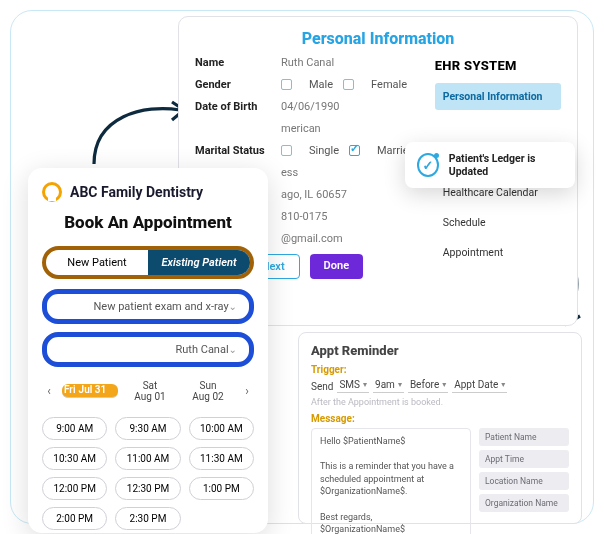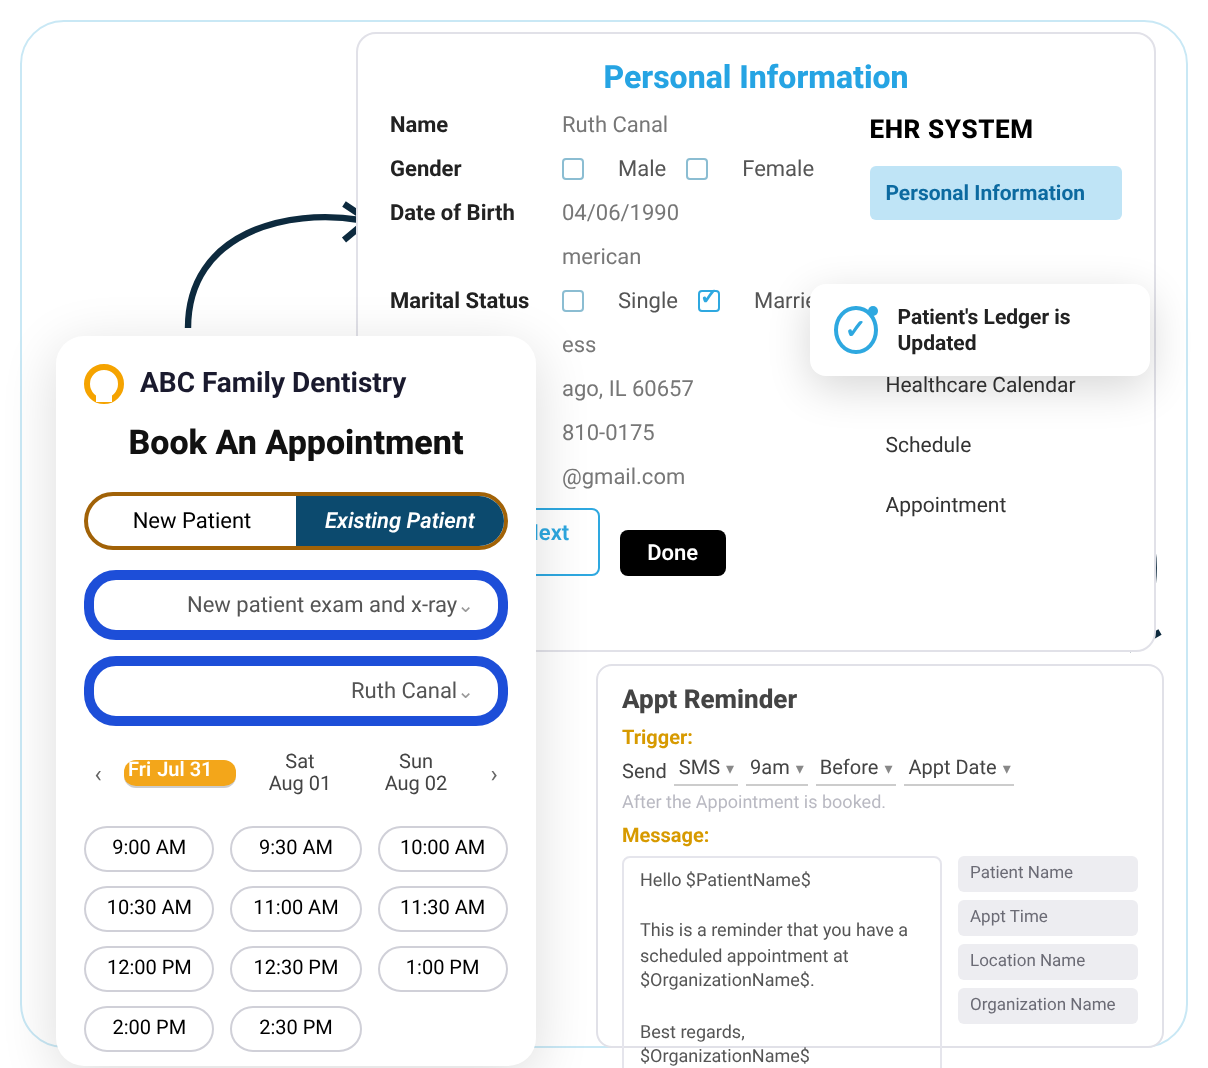--- a/index.html
+++ b/index.html
@@ -9,21 +9,21 @@
   
   .arrow { position: absolute; stroke: #0d2a3e; stroke-width: 3.2; fill: none; }
 
   
   .booking { position: absolute; left: 28px; top: 168px; width: 240px; height: 365px; background: #fff; border-radius: 14px; box-shadow: 0 6px 28px rgba(0,0,0,.14); padding: 14px 14px 0 14px; z-index: 4; }
   .brand { display: flex; align-items: center; gap: 8px; margin-bottom: 10px; }
   .brand-logo { width: 20px; height: 20px; border: 3px solid #f5a300; border-radius: 50%; position: relative; }
   .brand-logo::after{content:""; position:absolute; left:50%; bottom:-2px; width:8px; height:8px; background:#fff; transform:translateX(-50%);}
   .brand-name { font-size: 14px; font-weight: 700; color: #1a1a2e; }
   .booking h2 { font-size: 17px; font-weight: 800; text-align: center; margin: 8px 0 14px; color: #111; }
-  .seg { display: flex; border: 2px solid #a16207; border-radius: 18px; overflow: hidden; margin-bottom: 10px; }
+  .seg { display: flex; border: 4px solid #a16207; border-radius: 18px; overflow: hidden; margin-bottom: 10px; }
   .seg > div { flex: 1; text-align: center; font-size: 11px; padding: 6px 0; cursor: pointer; }
   .seg .on { background: #0c4a6e; color: #fff; font-weight: 600; font-style: italic; }
   .dd { border: 5px solid #1d4ed8; border-radius: 16px; padding: 6px 12px; font-size: 11px; color: #555; margin-bottom: 8px; display: flex; justify-content: flex-end; align-items: center; }
   .dd .chev { font-size: 10px; color: #999; }
   .dates { display: flex; align-items: center; gap: 6px; margin: 6px 0 10px; }
   .dates .nav { width:14px; text-align:center; color:#666; font-size:12px; cursor:pointer;}
   .date { flex:1; text-align:center; font-size:10px; padding:5px 0; border-radius:6px; color:#444;}
   .date.sel { background:#f3a61a; color:#fff; font-weight:600;}
   .date .d2{display:block; font-size:10px;}
   .times { display:grid; grid-template-columns:repeat(3,1fr); gap:7px 8px; }
@@ -39,21 +39,21 @@
   .row .lbl{ width:86px; color:#222; font-weight:700;}
   .row .val{ color:#777;}
   .row .inline{ color:#555; display:flex; gap:10px; align-items:center;}
   .cb{ display:inline-flex; align-items:center; gap:17px;}
   .cb .box{ width:11px; height:11px; border:1.4px solid #8bbdd2; border-radius:2px; display:inline-block; position:relative;}
   .cb.checked .box{ border-color:#2ea8e0;}
   .cb.checked .box::after{content:"✓"; position:absolute; top:-4px; left:0; font-size:11px; color:#2ea8e0; font-weight:700;}
   .ehr-actions{ display:flex; gap:10px; justify-content:center; margin-top:6px;}
   .btn{ font-size:11px; padding:5px 14px; border-radius:4px; cursor:pointer; font-weight:600;}
   .btn.outline{ border:1.5px solid #2ea8e0; color:#2ea8e0; background:#fff;}
-  .btn.fill{ background:#000000; color:#fff;margin-top:11px;}
+  .btn.fill{ background:#6d28d9; color:#fff;}
   .side{ width:136px;}
   .side h4{ font-size:13px; font-weight:800; margin:2px 0 10px; letter-spacing:.3px;}
   .side .item{ font-size:10.5px; padding:7px 8px; margin-bottom:3px; border-radius:3px; color:#333; cursor:pointer;}
   .side .item.active{ background:#bfe4f6; color:#0c6aa0; font-weight:700;}
 
   
   .toast{ position:absolute; left:405px; top:142px; width:170px; background:#fff; border-radius:8px; box-shadow:0 6px 22px rgba(0,0,0,.16); padding:10px 12px; display:flex; gap:10px; align-items:center; z-index:5; font-size:10.5px; font-weight:700; color:#222;}
   .toast .ico{ width:24px; height:24px; border:2.2px solid #2ea8e0; border-radius:50%; display:flex; align-items:center; justify-content:center; color:#2ea8e0; font-size:13px; position:relative;}
   .toast .ico::before{content:""; position:absolute; top:-2px; right:-2px; width:5px; height:5px; background:#2ea8e0; border-radius:50%;}
 

